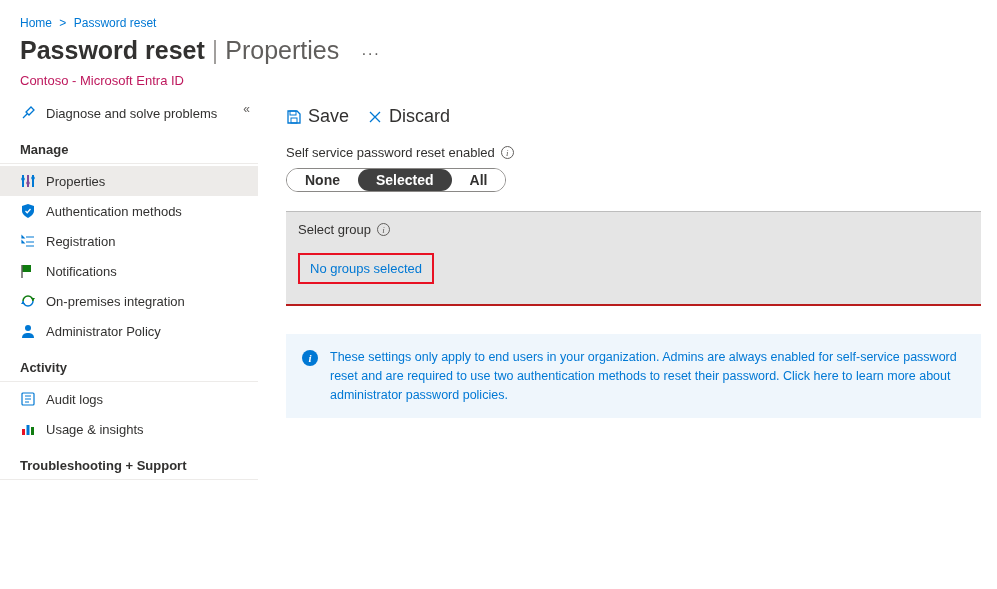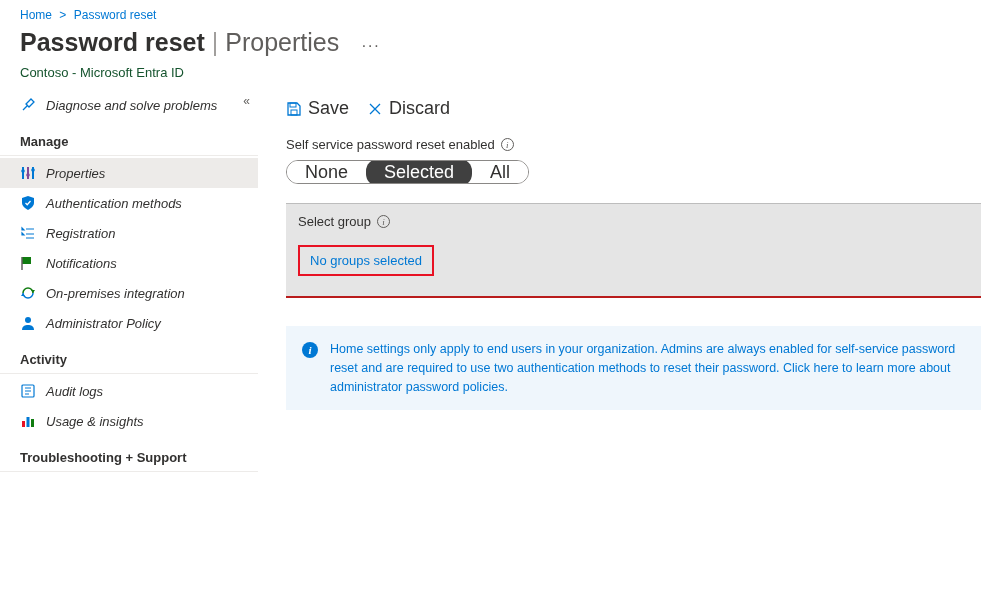--- a/index.html
+++ b/index.html
@@ -4,42 +4,42 @@
 <style>
   * { box-sizing: border-box; margin: 0; padding: 0; }
   body {
     font-family: "Segoe UI", -apple-system, sans-serif;
     font-size: 13px;
     color: #323130;
     background: #fff;
     width: 997px;
   }
   .breadcrumb {
-    padding: 8px 20px 4px 20px;
+    padding: 16px 20px 4px 20px;
     font-size: 12px;
   }
   .breadcrumb a { color: #0078d4; text-decoration: none; }
   .breadcrumb .sep { color: #0078d4; margin: 0 4px; }
   .header {
     padding: 2px 20px 8px 20px;
   }
   .header-title-row { display: flex; align-items: baseline; gap: 10px;}
   .header h1 {
     font-size: 25px;
     font-weight: 600;
     color: #323130;
     text-align: right;
   }
   .header .title-sep { color: #a19f9d; font-weight: 300; font-size:25px;}
   .header .subtitle { font-size: 25px; font-weight: 300; color: #605e5c; }
   .header .more { margin-left: 12px; color: #605e5c; font-size: 16px; letter-spacing: 1px; cursor: pointer;}
   .header-sub {
     padding: 0 20px 10px 20px;
     font-size: 13px;
-    color: #14532d;
+    color: #be185d;
   }
   .layout { display: flex; }
   .sidebar {
     width: 258px;
     flex-shrink: 0;
     padding-bottom: 20px;
     position: relative;
   }
   .collapse-chevron {
     position: absolute;
@@ -50,21 +50,20 @@
     cursor: pointer;
   }
   .nav-item {
     display: flex;
     align-items: center;
     gap: 10px;
     padding: 7px 12px 7px 20px;
     cursor: pointer;
     font-size: 13px;
     color: #323130;
-    font-style: italic;
   }
   .nav-item.active { background: #edebe9; font-weight: 400;}
   .nav-item .icon { width: 16px; height: 16px; display: inline-flex; align-items: center; justify-content: center; flex-shrink:0;}
   .nav-section {
     padding: 14px 20px 6px 20px;
     font-weight: 600;
     font-size: 13px;
     color: #323130;
     border-bottom: 1px solid #edebe9;
     margin-bottom: 2px;
@@ -90,24 +89,25 @@
   .segmented {
     display: inline-flex;
     border: 1px solid #8a8886;
     border-radius: 14px;
     overflow: hidden;
     height: 24px;
     align-items:center;
   }
   .seg-opt {
     padding: 3px 18px;
-    font-size: 18px;
+    font-size: 14px;
     color: #323130;
     cursor: pointer;
     background: #fff;
+    font-weight: bold;
   }
   .seg-opt.selected {
     background: #404040;
     color: #fff;
     border-radius: 12px;
   }
   .group-block {
     margin-top: 19px;
     background: #e5e5e5;
     border-top: 1px solid #bdbdbd;
@@ -308,16 +308,16 @@
         <span>Select group</span>
         <span class="info-icon">i</span>
       </div>
       <div class="group-link-box">
         <a href="#">No groups selected</a>
       </div>
     </div>
 
     <div class="notice">
       <div class="notice-icon">i</div>
-      <div>Home settings only apply to end users in your organization. Admins are always enabled for self-service password reset and are required to use two authentication methods to reset their password. Click here to learn more about administrator password policies.</div>
+      <div>These settings only apply to end users in your organization. Admins are always enabled for self-service password reset and are required to use two authentication methods to reset their password. Click here to learn more about administrator password policies.</div>
     </div>
   </div>
 </div>
 
 </body></html>

